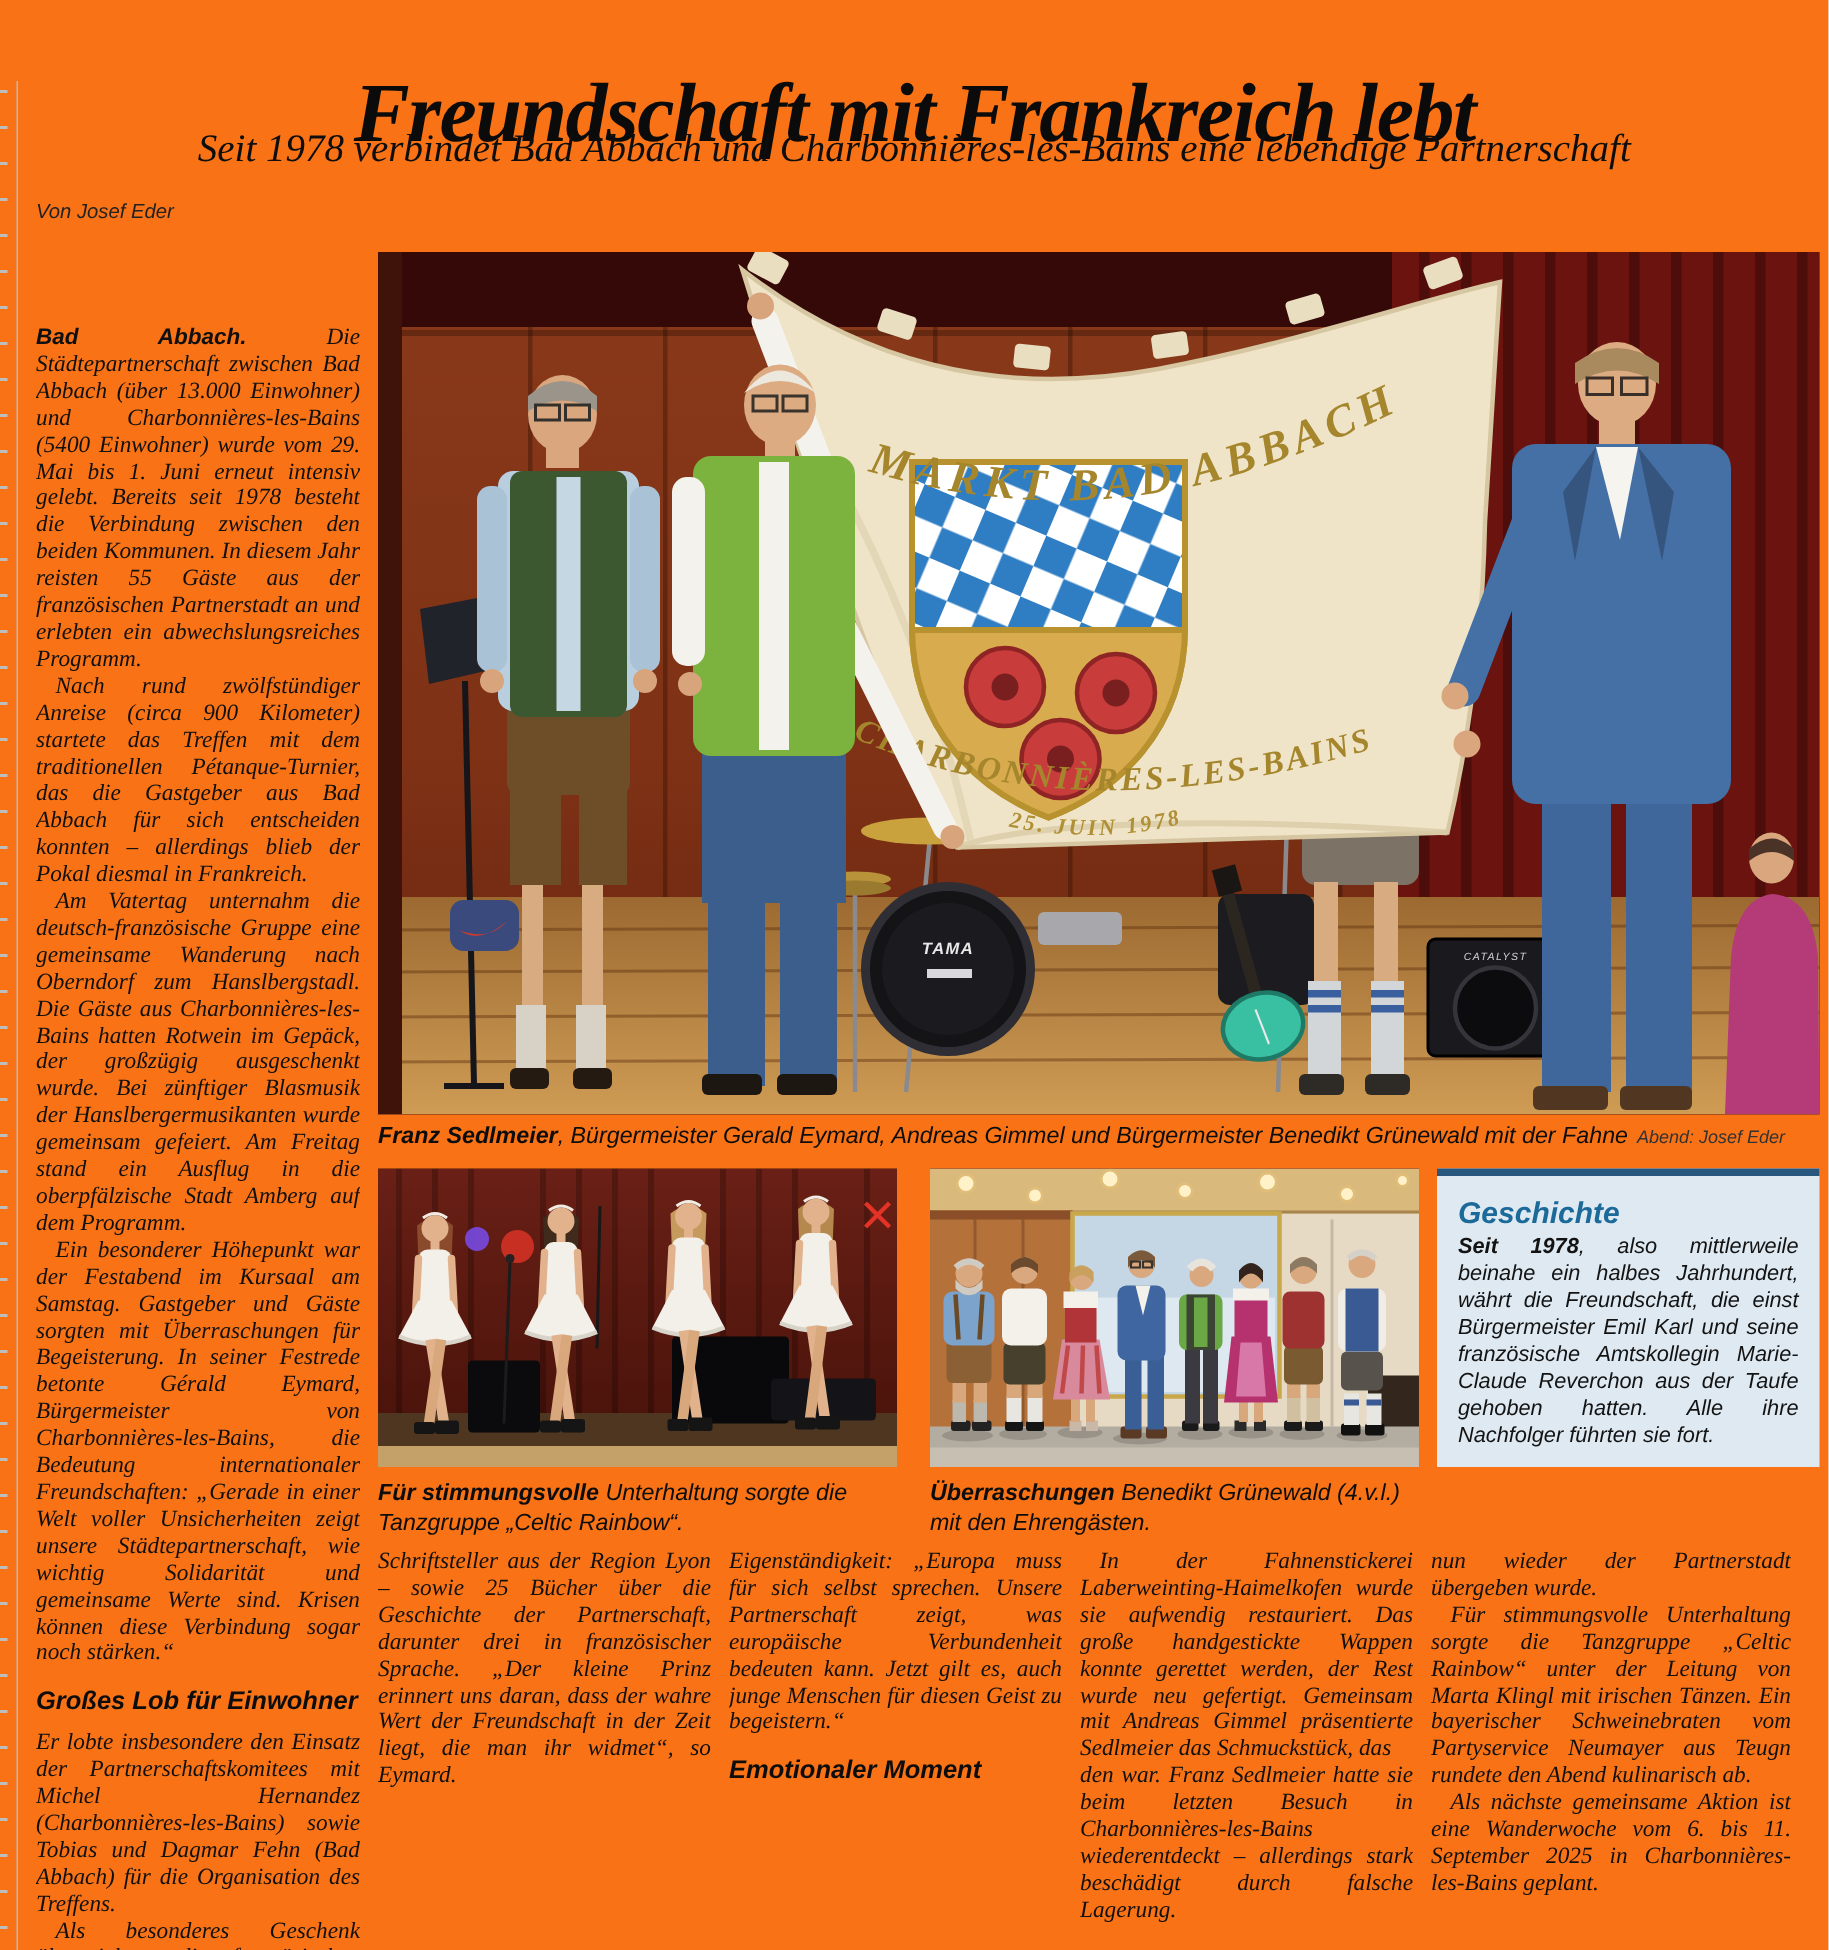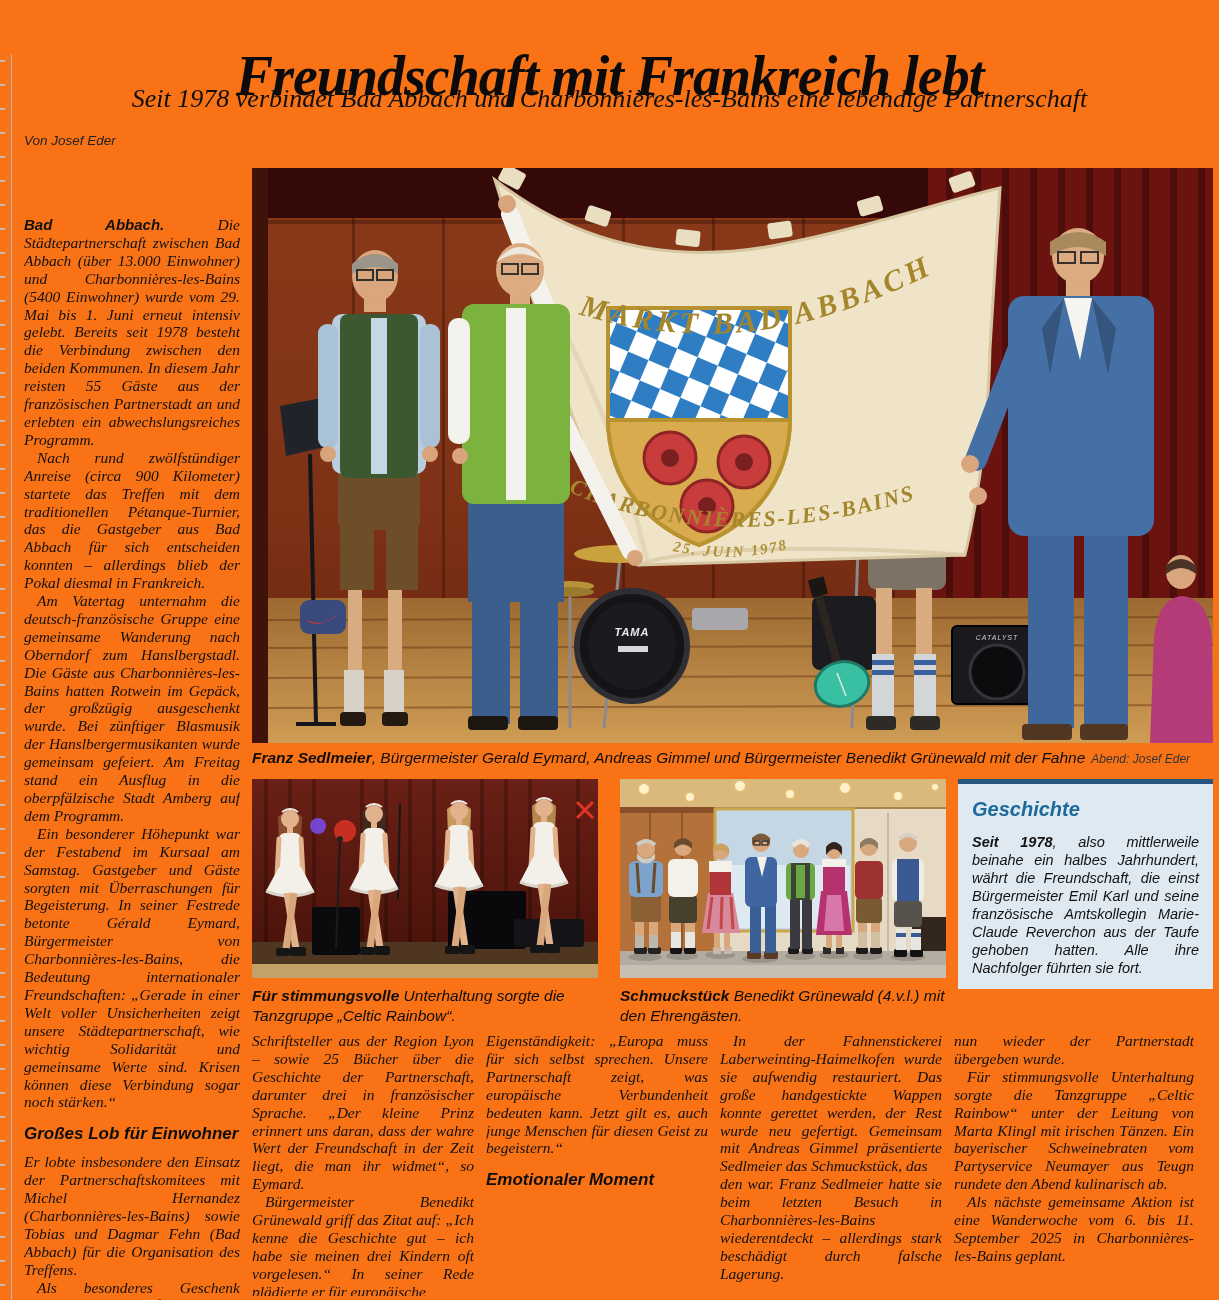--- a/index.html
+++ b/index.html
@@ -31,21 +31,21 @@
   #photo-dancers{left:252px;top:779px;width:346px;height:199px;}
   #photo-group{left:620px;top:779px;width:326px;height:199px;}
   .caption{position:absolute;font-size:15.5px;line-height:19.5px;color:#0d0d0d;}
   .caption b{font-weight:700;}
   #caption-main{left:252px;top:748px;width:961px;white-space:nowrap;overflow:hidden;}
   #caption-main .credit{font-size:12px;color:#333;margin-left:6px;}
   #caption-dancers{left:252px;top:986px;width:346px;}
   #caption-group{left:620px;top:986px;width:326px;}
   .infobox{position:absolute;left:958px;top:779px;width:255px;box-sizing:border-box;
     padding:10px 14px 12px 14px;}
-  .infobox .ib-title{font-size:20px;font-weight:700;margin:4px 0 12px 0;}
+  .infobox .ib-title{font-size:20px;font-weight:700;margin:4px 0 1px 0;}
   .infobox .ib-body{font-size:14.5px;line-height:18px;text-align:justify;color:#131313;}
 </style>
 </head>
 <body>
 
 <div class="page">
   <div class="edge-ticks"></div>
   <div class="edge-rule"></div>
 
   <h1 class="headline">Freundschaft mit Frankreich lebt</h1>
@@ -537,26 +537,25 @@
     <div class="ib-title" style="color: rgb(27, 106, 153);">Geschichte</div>
     <div class="ib-body">
       <b>Seit 1978</b><span>, also mittlerweile beinahe ein halbes Jahrhundert, währt die Freundschaft, die einst Bürgermeister Emil Karl und seine französische Amtskollegin Marie-Claude Reverchon aus der Taufe gehoben hatten. Alle ihre Nachfolger führten sie fort.</span>
     </div>
   </div>
 
   <div id="caption-dancers" class="caption">
     <b>Für stimmungsvolle</b><span> Unterhaltung sorgte die Tanzgruppe „Celtic Rainbow“.</span>
   </div>
   <div id="caption-group" class="caption">
-    <b>Schmuckstück</b><span> Benedikt Grünewald (4.v.l.) mit den Ehrengästen.</span>
+    <b>Überraschungen</b><span> Benedikt Grünewald (4.v.l.) mit den Ehrengästen.</span>
   </div>
 
   <div id="col-1" class="news-col">
       <p class="para">Schriftsteller aus der Region Lyon – sowie 25 Bücher über die Geschichte der Partnerschaft, darunter drei in französischer Sprache. „Der kleine Prinz erinnert uns daran, dass der wahre Wert der Freundschaft in der Zeit liegt, die man ihr widmet“, so Eymard.</p>
-      <p class="para indent">Bürgermeister Benedikt Grünewald griff das Zitat auf: „Ich kenne die Geschichte gut – ich habe sie meinen drei Kindern oft vorgelesen.“ In seiner Rede plädierte er für europäische</p>
     </div>
   <div id="col-2" class="news-col">
       <p class="para">Eigenständigkeit: „Europa muss für sich selbst sprechen. Unsere Partnerschaft zeigt, was europäische Verbundenheit bedeuten kann. Jetzt gilt es, auch junge Menschen für diesen Geist zu begeistern.“</p>
       <h3 class="subhead">Emotionaler Moment</h3>
     </div>
   <div id="col-3" class="news-col">
       <p class="para indent">In der Fahnenstickerei Laberweinting-Haimelkofen wurde sie aufwendig restauriert. Das große handgestickte Wappen konnte gerettet werden, der Rest wurde neu gefertigt. Gemeinsam mit Andreas Gimmel präsentierte Sedlmeier das Schmuckstück, das</p>
       <p class="para">den war. Franz Sedlmeier hatte sie beim letzten Besuch in Charbonnières-les-Bains wiederentdeckt – allerdings stark beschädigt durch falsche Lagerung.</p>
     </div>
   <div id="col-4" class="news-col">

